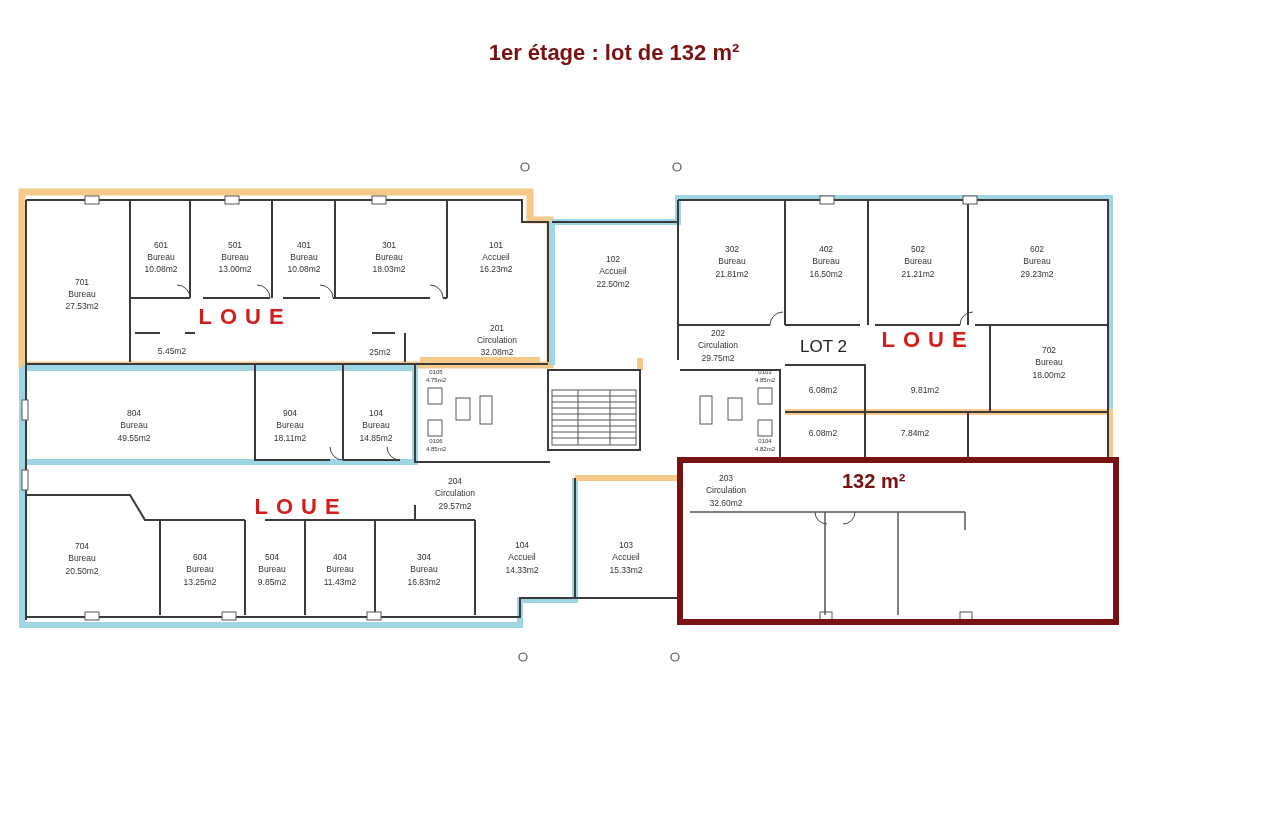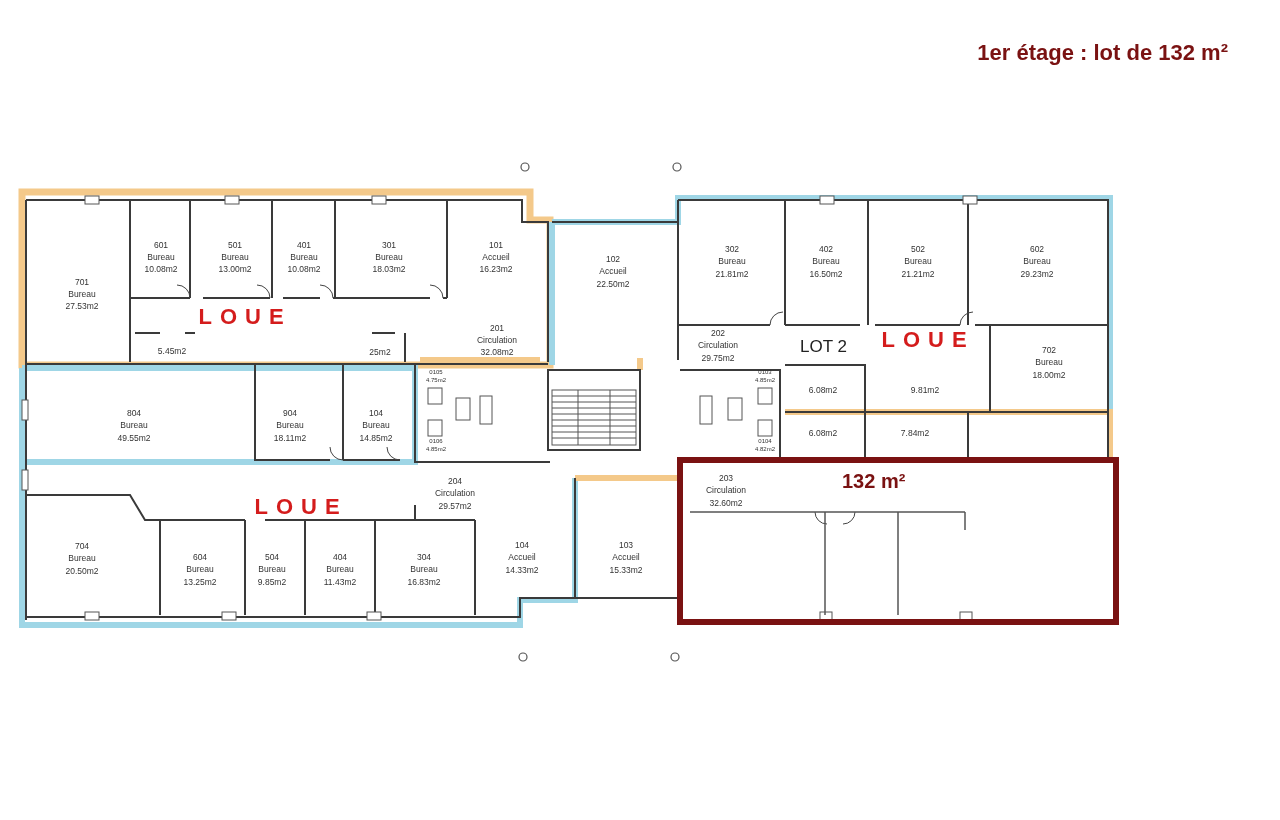--- a/index.html
+++ b/index.html
@@ -1,17 +1,17 @@
 <!DOCTYPE html>
 <html><head>
 <meta charset="utf-8">
 <style>
   html, body { margin: 0; padding: 0; background: #ffffff; }
   body { width: 1280px; height: 820px; position: relative; overflow: hidden; font-family: "Liberation Sans", sans-serif; }
-  .title { position: absolute; top: 40px; left: 0; width: 1228px; text-align: right; font-size: 22px; font-weight: bold; color: #7a1212; }
+  .title { position: absolute; top: 40px; left: 0; width: 1228px; text-align: center; font-size: 22px; font-weight: bold; color: #7a1212; }
   svg { position: absolute; left: 0; top: 0; }
   .rl { font-family: "Liberation Sans", sans-serif; font-size: 8.5px; fill: #333; text-anchor: middle; }
   .loue { font-family: "Liberation Sans", sans-serif; font-size: 22px; font-weight: bold; fill: #d41c1c; letter-spacing: 8px; text-anchor: middle; }
   .lot2 { font-family: "Liberation Sans", sans-serif; font-size: 17px; fill: #222; }
   .big { font-family: "Liberation Sans", sans-serif; font-size: 20px; font-weight: bold; fill: #7a1212; }
   .tiny { font-family: "Liberation Sans", sans-serif; font-size: 6px; fill: #333; text-anchor: middle; }
 </style>
 </head>
 <body>
 

